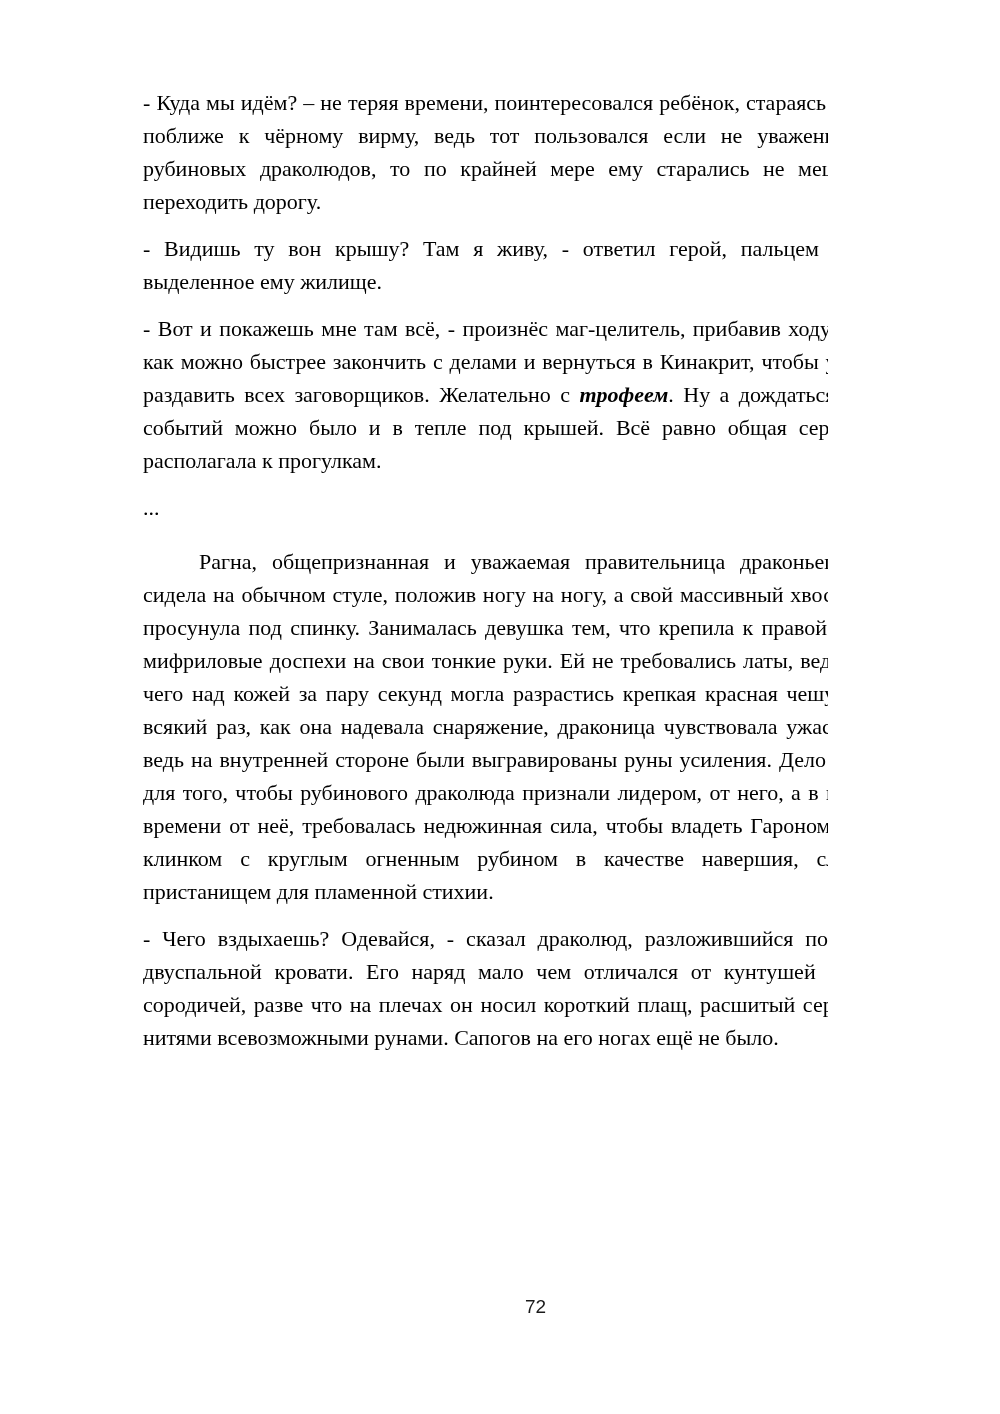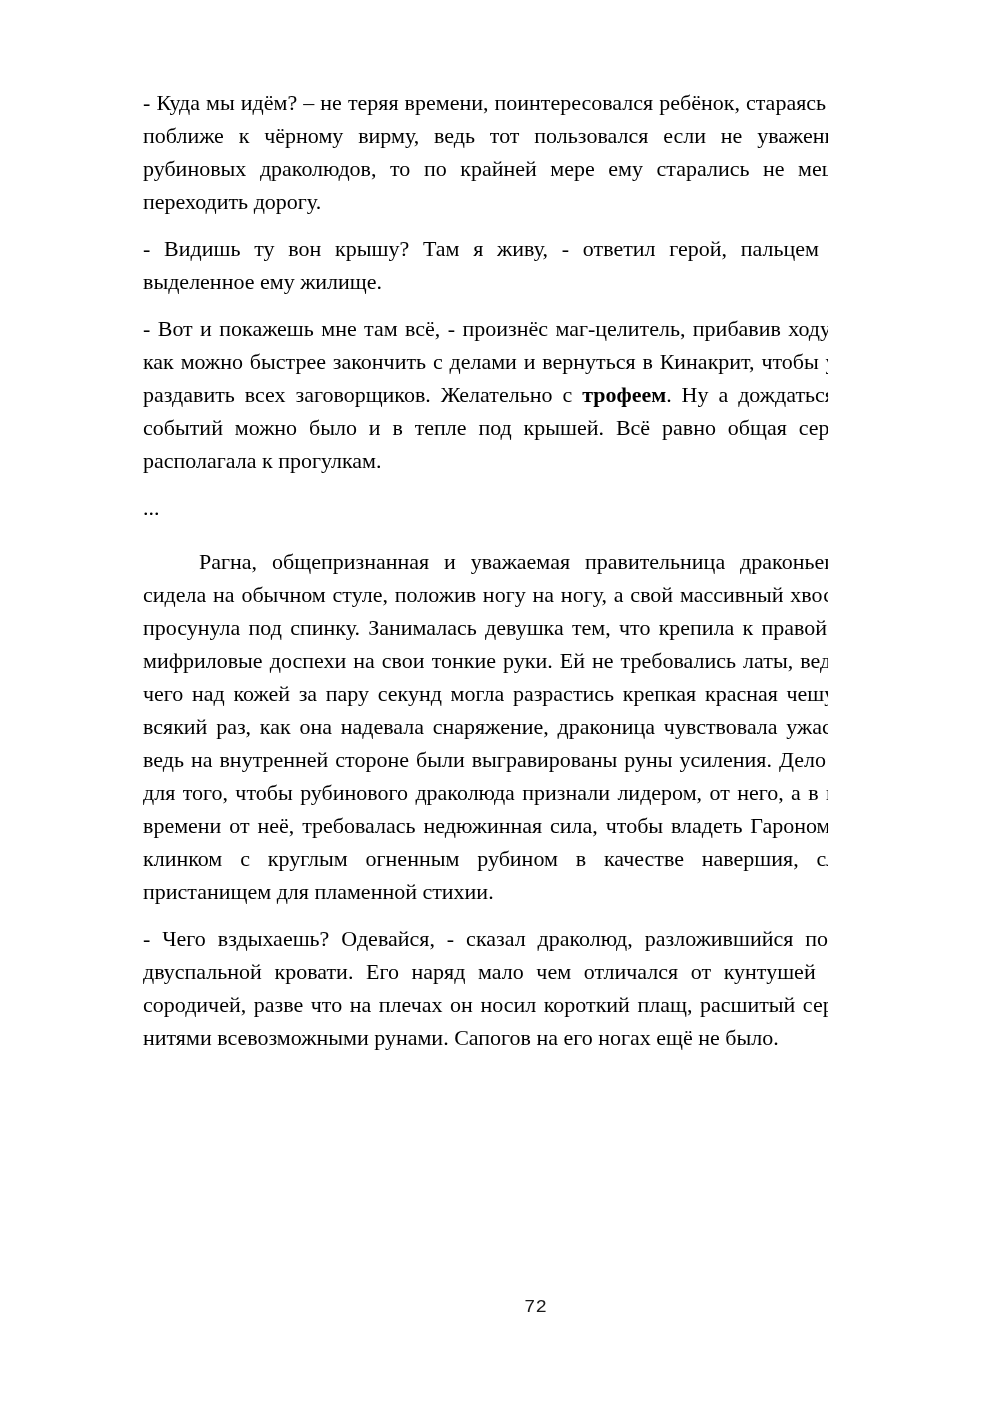--- a/index.html
+++ b/index.html
@@ -31,28 +31,29 @@
   }
   p.indented {
     text-indent: 56px;
     margin-top: 21px;
   }
   p.separator {
     text-align: left;
   }
   .emph {
     font-weight: bold;
+    font-style: italic;
   }
   .page-number {
     position: absolute;
     left: 143px;
     top: 1296px;
     width: 785px;
     text-align: center;
-    font-family: Liberation Mono, monospace;
+    font-family: Liberation Sans, sans-serif;
     font-size: 19px;
     color: #1a1a1a;
   }
 </style>
 </head>
 <body>
 
 <div class="page">
   <div class="text-block">
 

